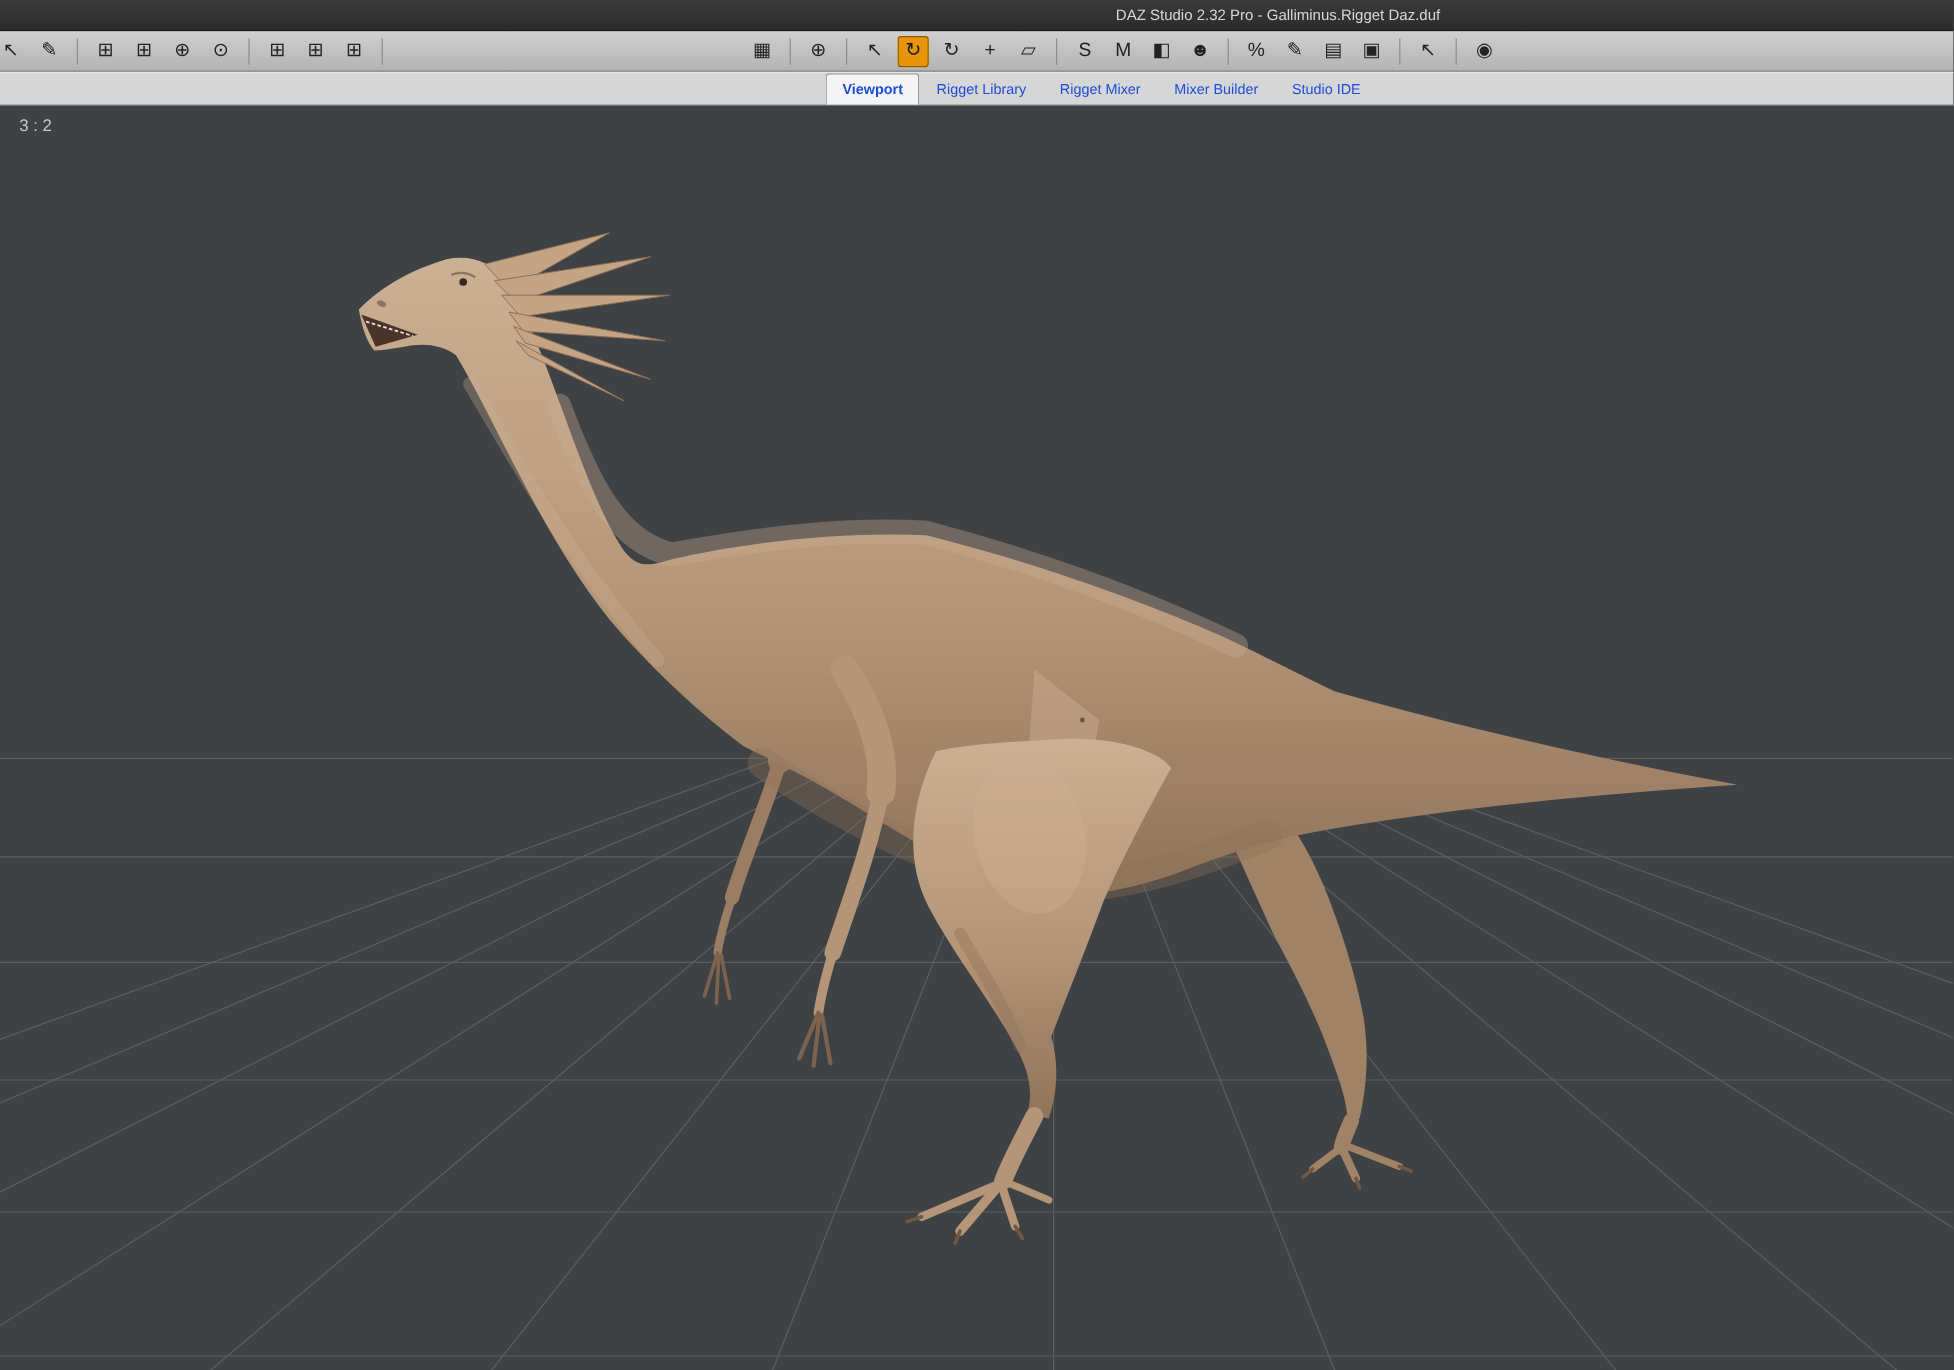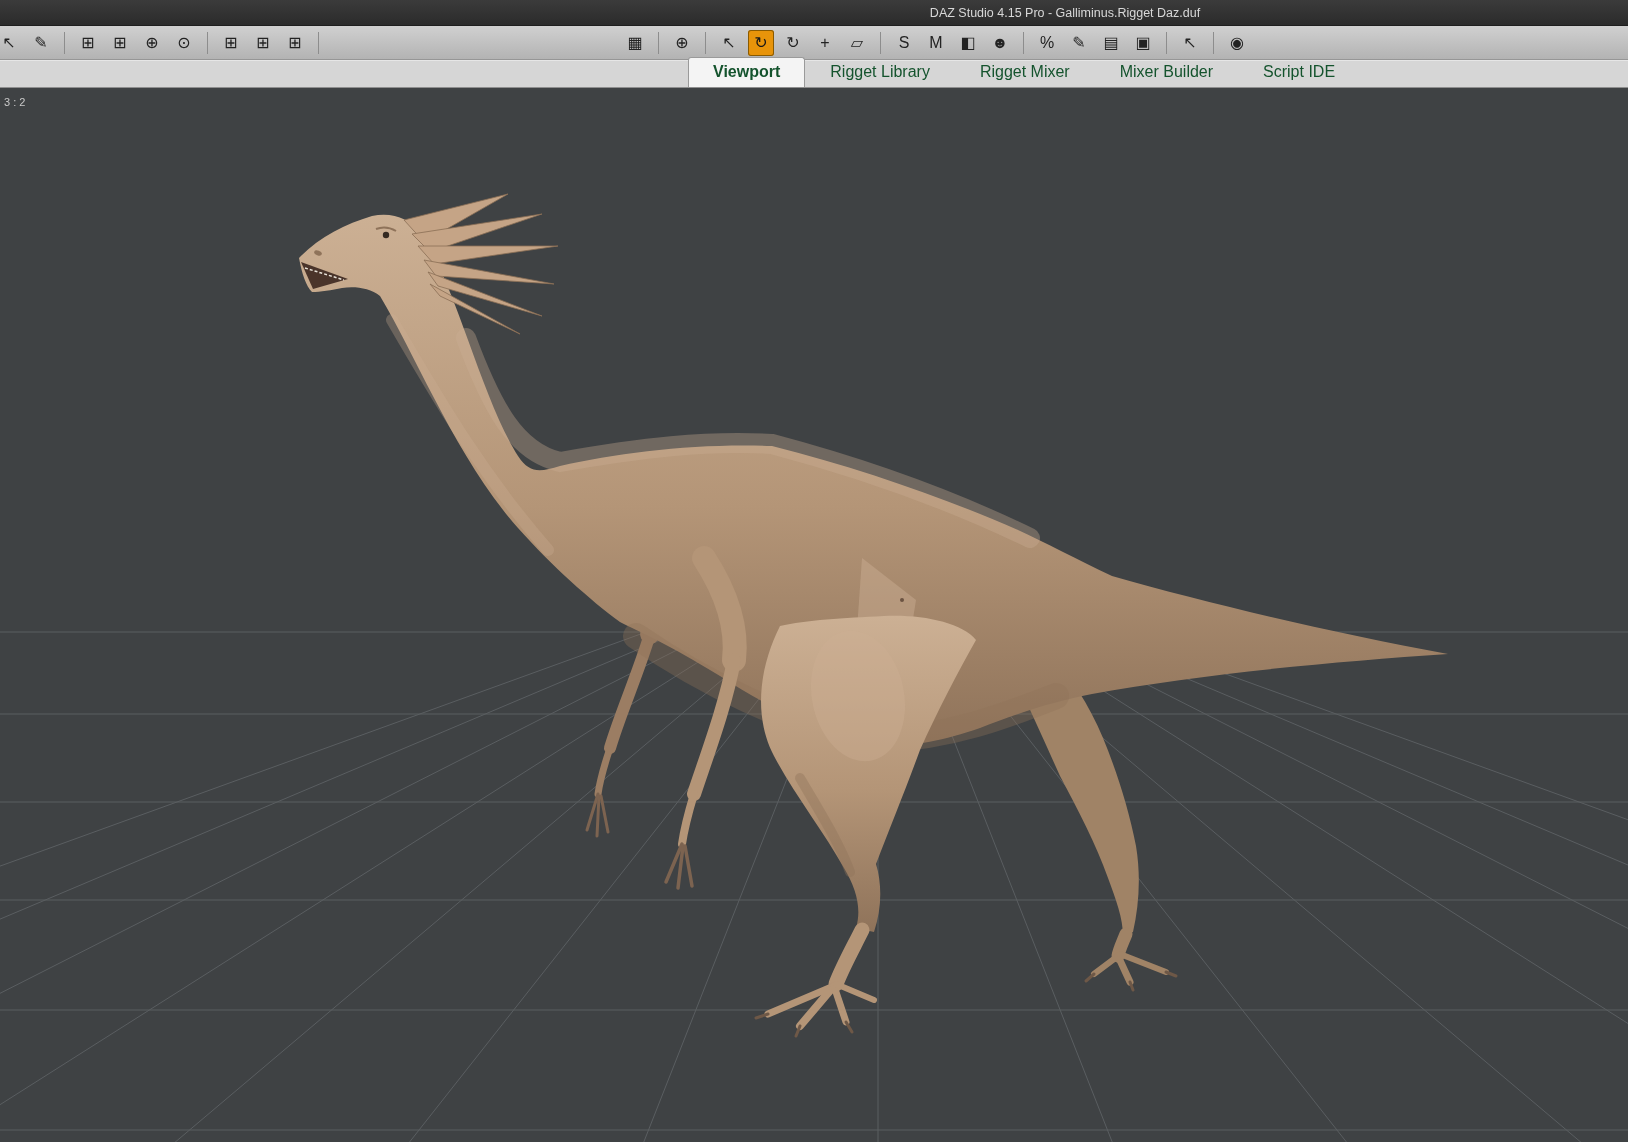--- a/index.html
+++ b/index.html
@@ -21,31 +21,31 @@
   .titlebar{position:relative;height:26px;background:linear-gradient(#3b3b3b,#2b2b2b);border-bottom:1px solid #1e1e1e}
   .title{position:absolute;left:1065px;top:50%;transform:translate(-50%,-50%);color:#d8d8d8;font-size:12.5px;white-space:nowrap}
   .toolbar{position:relative;height:34px;background:linear-gradient(#d0d0d0,#b3b3b3);border-bottom:1px solid #969696}
   .tb-group{position:absolute;top:0;height:100%;display:flex;align-items:center;gap:6px}
   #tb-left{left:-4px}
   #tb-main{left:622px}
   .tb-btn{width:26px;height:26px;line-height:25px;text-align:center;font-size:16px;color:#232323;border-radius:3px;cursor:pointer;user-select:none}
   .tb-btn.active{background:var(--accent-orange);box-shadow:inset 0 0 0 1px #8a5a00;color:#181818}
   .tb-sep{width:1px;height:22px;background:#8d8d8d;margin:0 4px}
   .tabbar{position:relative;height:28px;background:var(--tabbar-bg);border-top:1px solid #e6e6e6;border-bottom:1px solid #8f8f8f;display:flex;align-items:flex-end;padding-left:688px}
-  .tab{font-size:16px;color:#14532d;padding:5px 24px 6px;cursor:pointer;border:1px solid transparent;border-bottom:none;white-space:nowrap}
+  .tab{font-size:12px;color:#1d4ed8;padding:5px 13px 6px;cursor:pointer;border:1px solid transparent;border-bottom:none;white-space:nowrap}
   .tab.active{background:#f4f4f4;border-color:#9a9a9a;font-weight:bold;border-top-left-radius:3px;border-top-right-radius:3px}
   .viewport{position:relative;height:1054px;background:var(--viewport-bg);overflow:hidden}
-  .vp-overlay{position:absolute;left:4px;top:8px;font-size:11px;color:#c9c9c9;z-index:2}
+  .vp-overlay{position:absolute;left:16px;top:8px;font-size:14px;color:#c9c9c9;z-index:2}
   svg.scene{position:absolute;left:0;top:0}
 </style>
 </head>
 <body>
 
 <div class="titlebar">
-  <span class="title">DAZ Studio 4.15 Pro - Galliminus.Rigget Daz.duf</span>
+  <span class="title">DAZ Studio 2.32 Pro - Galliminus.Rigget Daz.duf</span>
 </div>
 
 <div class="toolbar">
   <div class="tb-group" id="tb-left">
       <span class="tb-btn">↖</span>
       <span class="tb-btn">✎</span>
       <span class="tb-sep"></span>
       <span class="tb-btn">⊞</span>
       <span class="tb-btn">⊞</span>
       <span class="tb-btn">⊕</span>
@@ -81,21 +81,21 @@
       <span class="tb-sep"></span>
       <span class="tb-btn">◉</span>
     </div>
 </div>
 
 <div class="tabbar" id="tabbar">
     <span class="tab active">Viewport</span>
     <span class="tab">Rigget Library</span>
     <span class="tab">Rigget Mixer</span>
     <span class="tab">Mixer Builder</span>
-    <span class="tab">Script IDE</span>
+    <span class="tab">Studio IDE</span>
   </div>
 
 <div class="viewport">
   <span class="vp-overlay">3 : 2</span>
 
   <svg class="scene" width="1628" height="1054" viewBox="0 0 1628 1054">
     <defs>
       <linearGradient id="skin" x1="0" y1="0" x2="0" y2="1">
         <stop offset="0" style="stop-color:var(--skin-light)"></stop>
         <stop offset="0.55" style="stop-color:var(--skin-base)"></stop>

